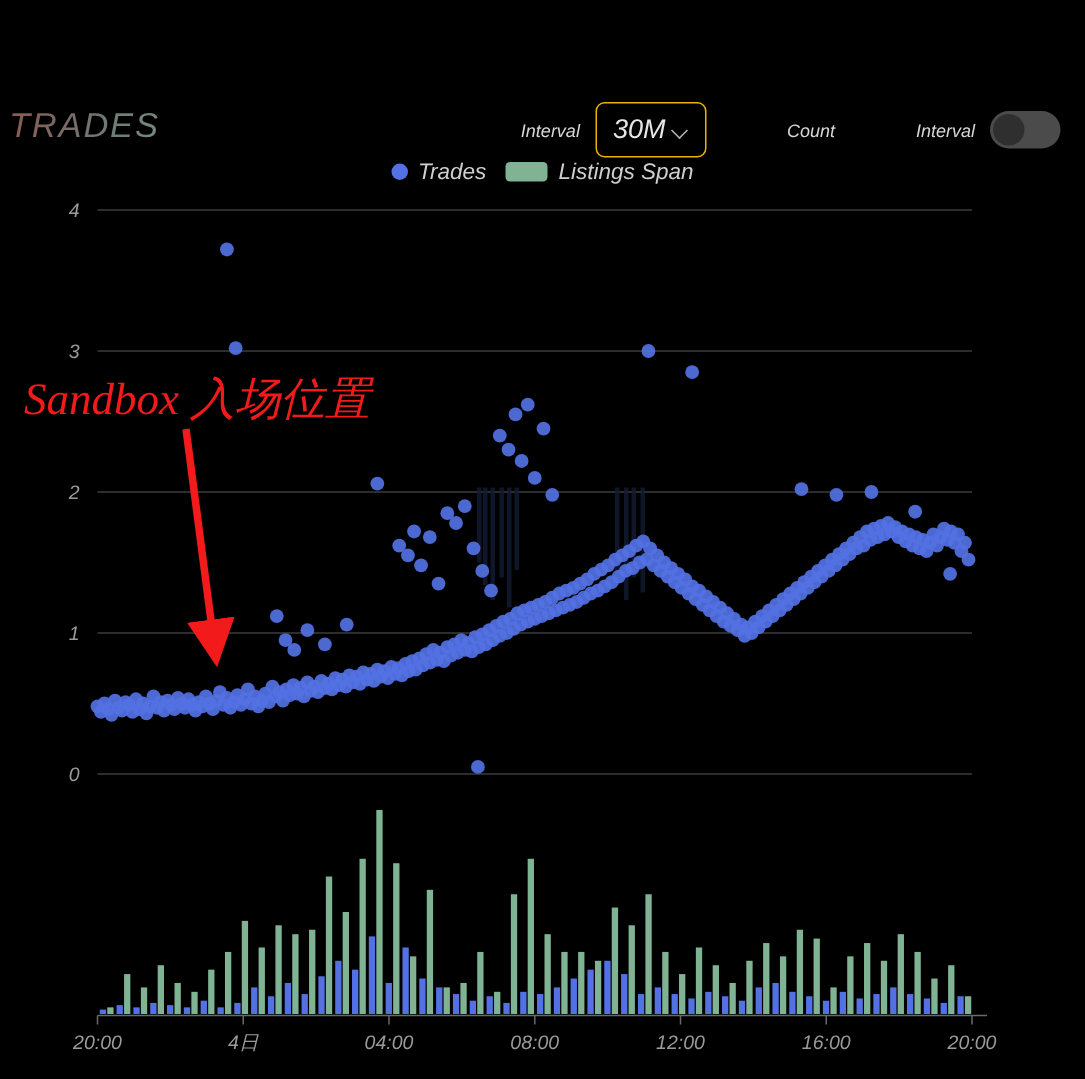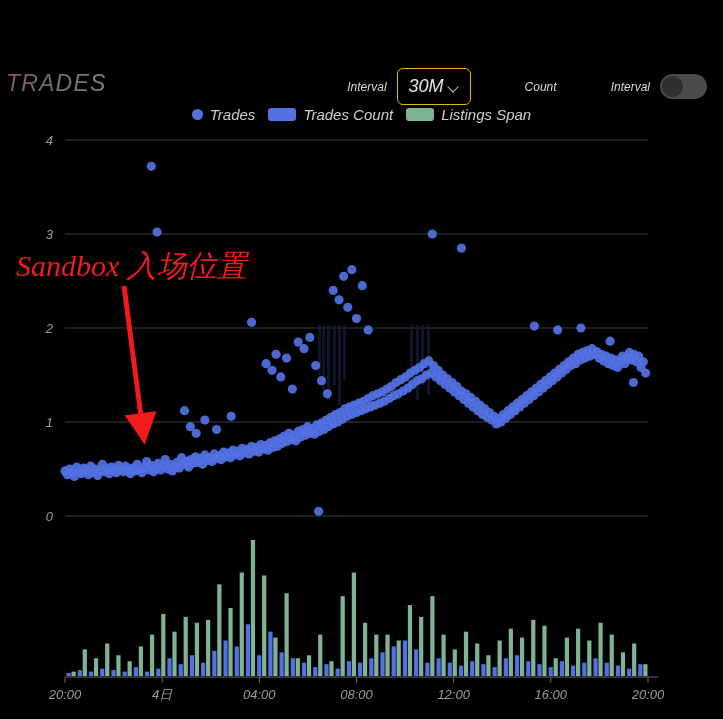--- a/index.html
+++ b/index.html
@@ -100,24 +100,20 @@
       <div class="toggle" id="outliers-toggle">
         <div class="knob"></div>
       </div>
     </div>
   </div>
 
   <div class="legend" id="legend">
       <div class="legend-item">
         <span class="sw-dot" style="background: rgb(83, 113, 227);"></span>
         <span class="legend-label">Trades</span>
-      </div>
-      <div class="legend-item">
-        <span class="sw-bar" style="background: rgb(83, 113, 227);"></span>
-        <span class="legend-label">Trades Count</span>
       </div>
       <div class="legend-item">
         <span class="sw-bar" style="background: rgb(127, 179, 147);"></span>
         <span class="legend-label">Listings Span</span>
       </div>
     </div>
 
   <div class="chart">
     <svg id="svg" width="723" height="719" viewBox="0 0 723 719">
         <line x1="65" y1="516" x2="648" y2="516" stroke="#3c3c3c" stroke-width="1"></line>

